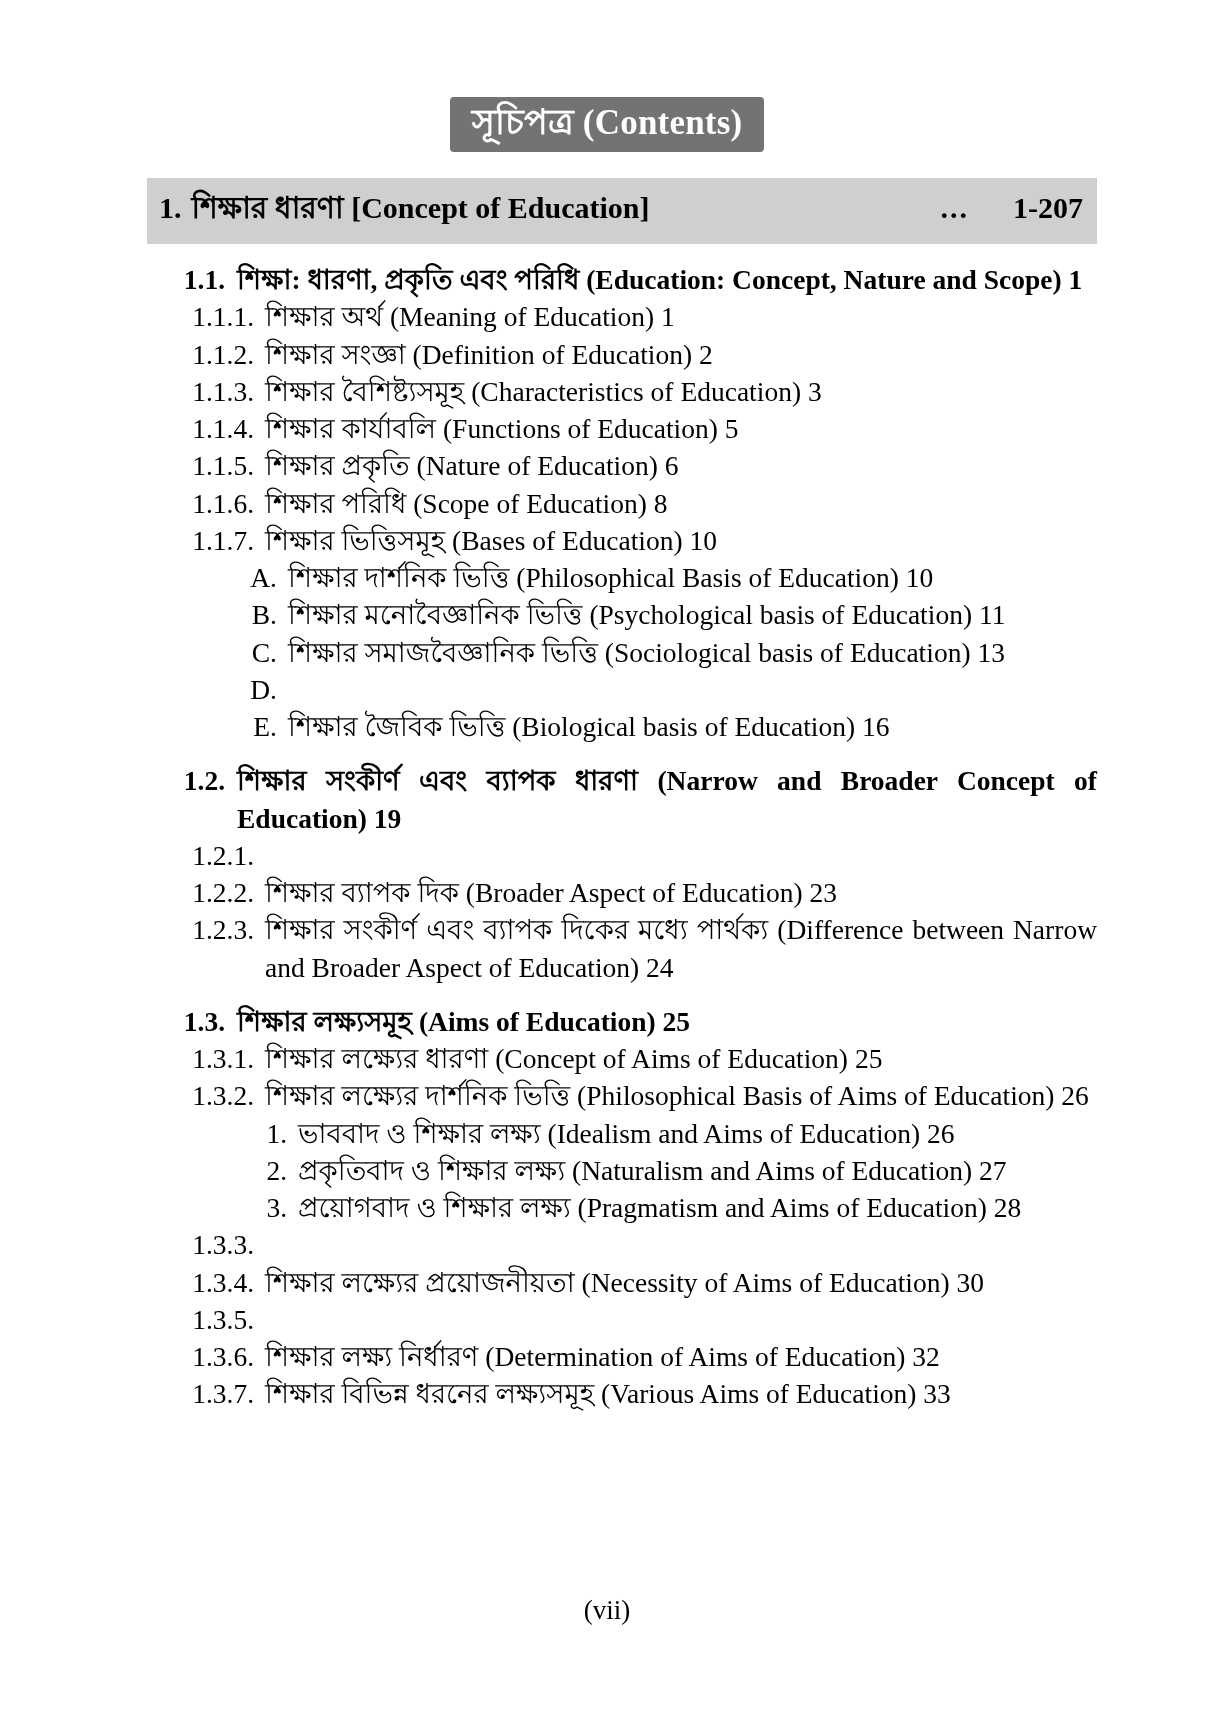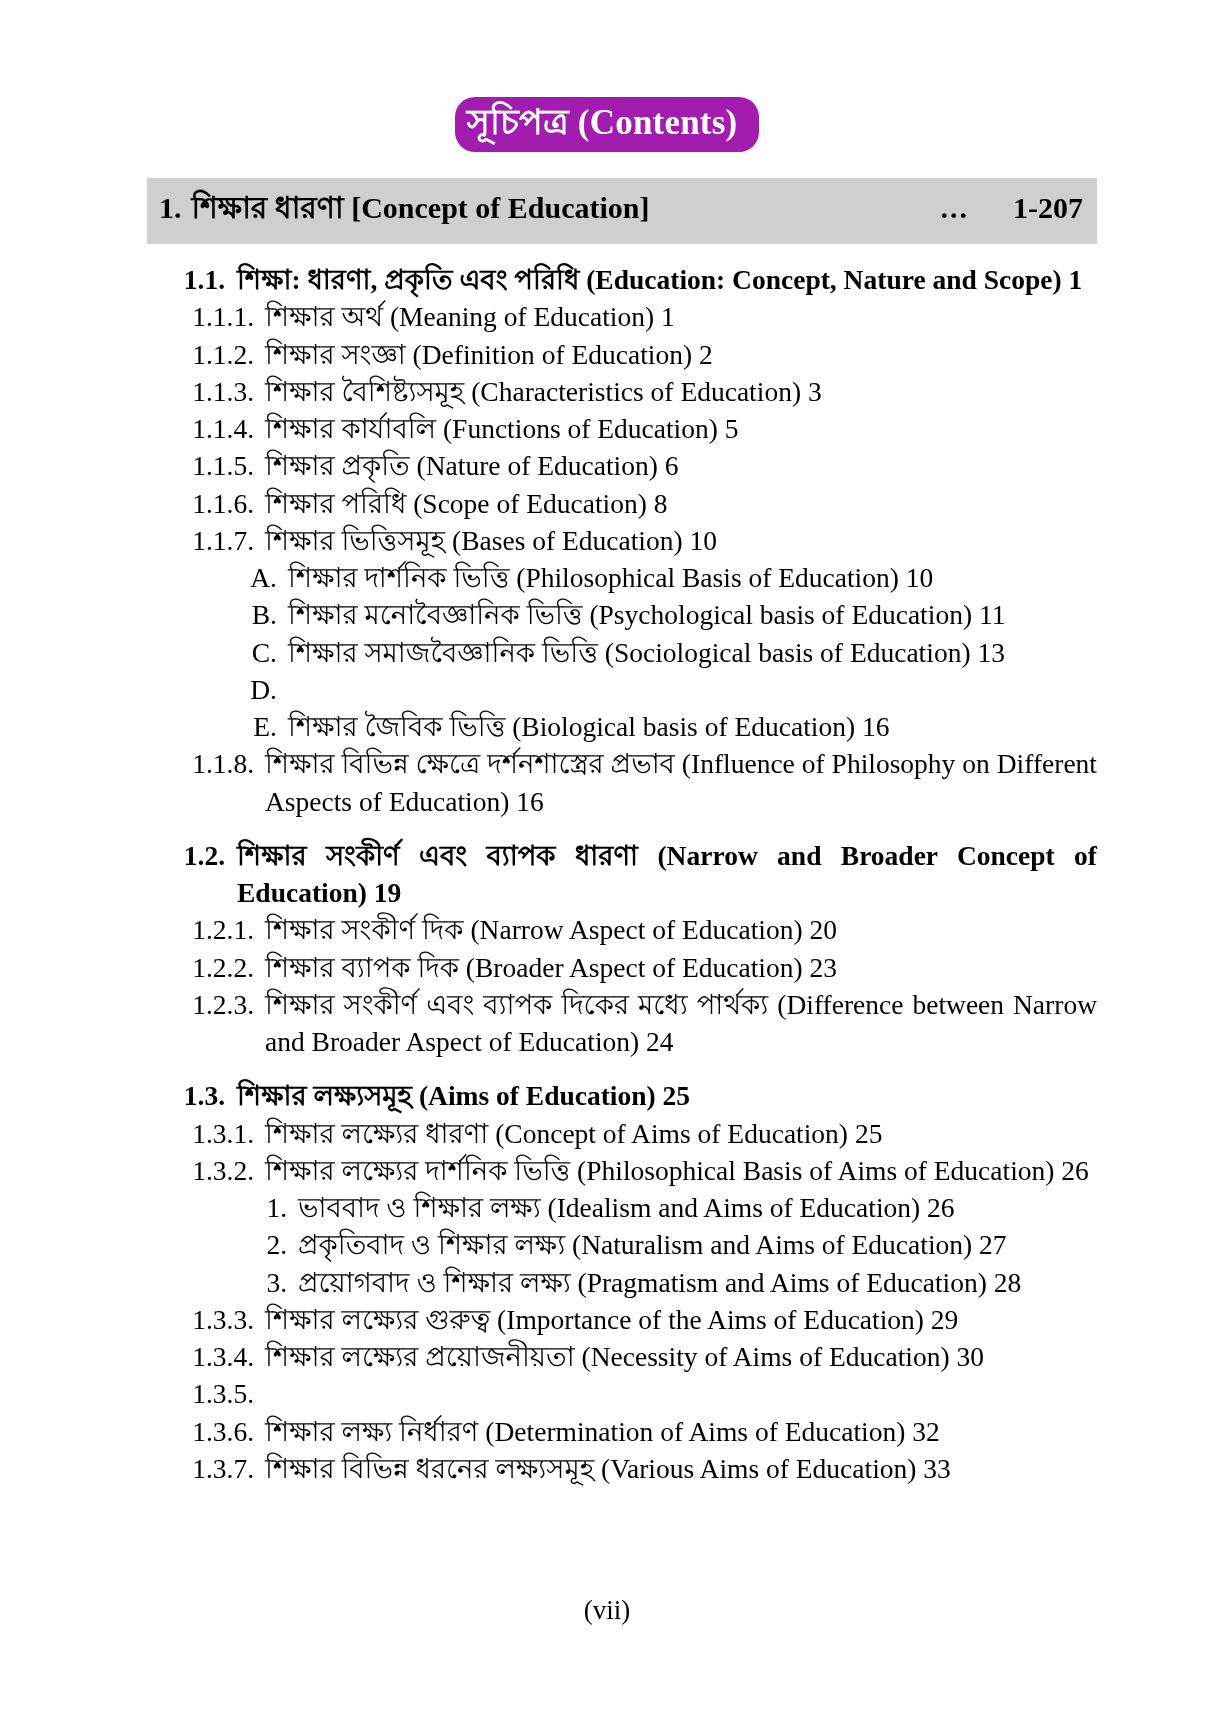--- a/index.html
+++ b/index.html
@@ -24,24 +24,24 @@
     position: relative;
   }
 
   
   .title-wrap {
     display: flex;
     justify-content: center;
     padding-top: 97px;
   }
   .title-banner {
-    background: #a21caf;
+    background: #737373;
     color: #ffffff;
-    border-radius: 20px;
-    padding: 6px 22px 10px 12px;
+    border-radius: 4px;
+    padding: 6px 22px 10px 22px;
     font-size: 35px;
     font-weight: bold;
     line-height: 1.12;
     letter-spacing: 0.2px;
     white-space: nowrap;
   }
 
   
   .chapter-bar {
     margin: 26px 117px 0 147px;
@@ -201,31 +201,26 @@
         <span class="lbl">C.</span>
         <span class="txt bn nojust">শিক্ষার সমাজবৈজ্ঞানিক ভিত্তি (Sociological basis of Education) 13</span>
       </div>
       <div class="row lvl-letter">
         <span class="lbl">D.</span>
       </div>
       <div class="row lvl-letter">
         <span class="lbl">E.</span>
         <span class="txt bn nojust">শিক্ষার জৈবিক ভিত্তি (Biological basis of Education) 16</span>
       </div>
-      <div class="row lvl-sub">
-        <span class="lbl">1.1.8.</span>
-        <span class="txt bn">শিক্ষার বিভিন্ন ক্ষেত্রে দর্শনশাস্ত্রের প্রভাব (Influence of Philosophy on Different Aspects of Education) 16</span>
-      </div>
       <div class="row lvl-section">
         <span class="lbl">1.2.</span>
         <span class="txt bn">শিক্ষার সংকীর্ণ এবং ব্যাপক ধারণা (Narrow and Broader Concept of Education) 19</span>
       </div>
       <div class="row lvl-sub">
         <span class="lbl">1.2.1.</span>
-        <span class="txt bn nojust">শিক্ষার সংকীর্ণ দিক (Narrow Aspect of Education) 20</span>
       </div>
       <div class="row lvl-sub">
         <span class="lbl">1.2.2.</span>
         <span class="txt bn nojust">শিক্ষার ব্যাপক দিক (Broader Aspect of Education) 23</span>
       </div>
       <div class="row lvl-sub">
         <span class="lbl">1.2.3.</span>
         <span class="txt bn">শিক্ষার সংকীর্ণ এবং ব্যাপক দিকের মধ্যে পার্থক্য (Difference between Narrow and Broader Aspect of Education) 24</span>
       </div>
       <div class="row lvl-section">
@@ -247,21 +242,20 @@
       <div class="row lvl-inner">
         <span class="lbl">2.</span>
         <span class="txt bn nojust">প্রকৃতিবাদ ও শিক্ষার লক্ষ্য (Naturalism and Aims of Education) 27</span>
       </div>
       <div class="row lvl-inner">
         <span class="lbl">3.</span>
         <span class="txt bn nojust">প্রয়োগবাদ ও শিক্ষার লক্ষ্য (Pragmatism and Aims of Education) 28</span>
       </div>
       <div class="row lvl-sub">
         <span class="lbl">1.3.3.</span>
-        <span class="txt bn nojust">শিক্ষার লক্ষ্যের গুরুত্ব (Importance of the Aims of Education) 29</span>
       </div>
       <div class="row lvl-sub">
         <span class="lbl">1.3.4.</span>
         <span class="txt bn nojust">শিক্ষার লক্ষ্যের প্রয়োজনীয়তা (Necessity of Aims of Education) 30</span>
       </div>
       <div class="row lvl-sub">
         <span class="lbl">1.3.5.</span>
       </div>
       <div class="row lvl-sub">
         <span class="lbl">1.3.6.</span>

